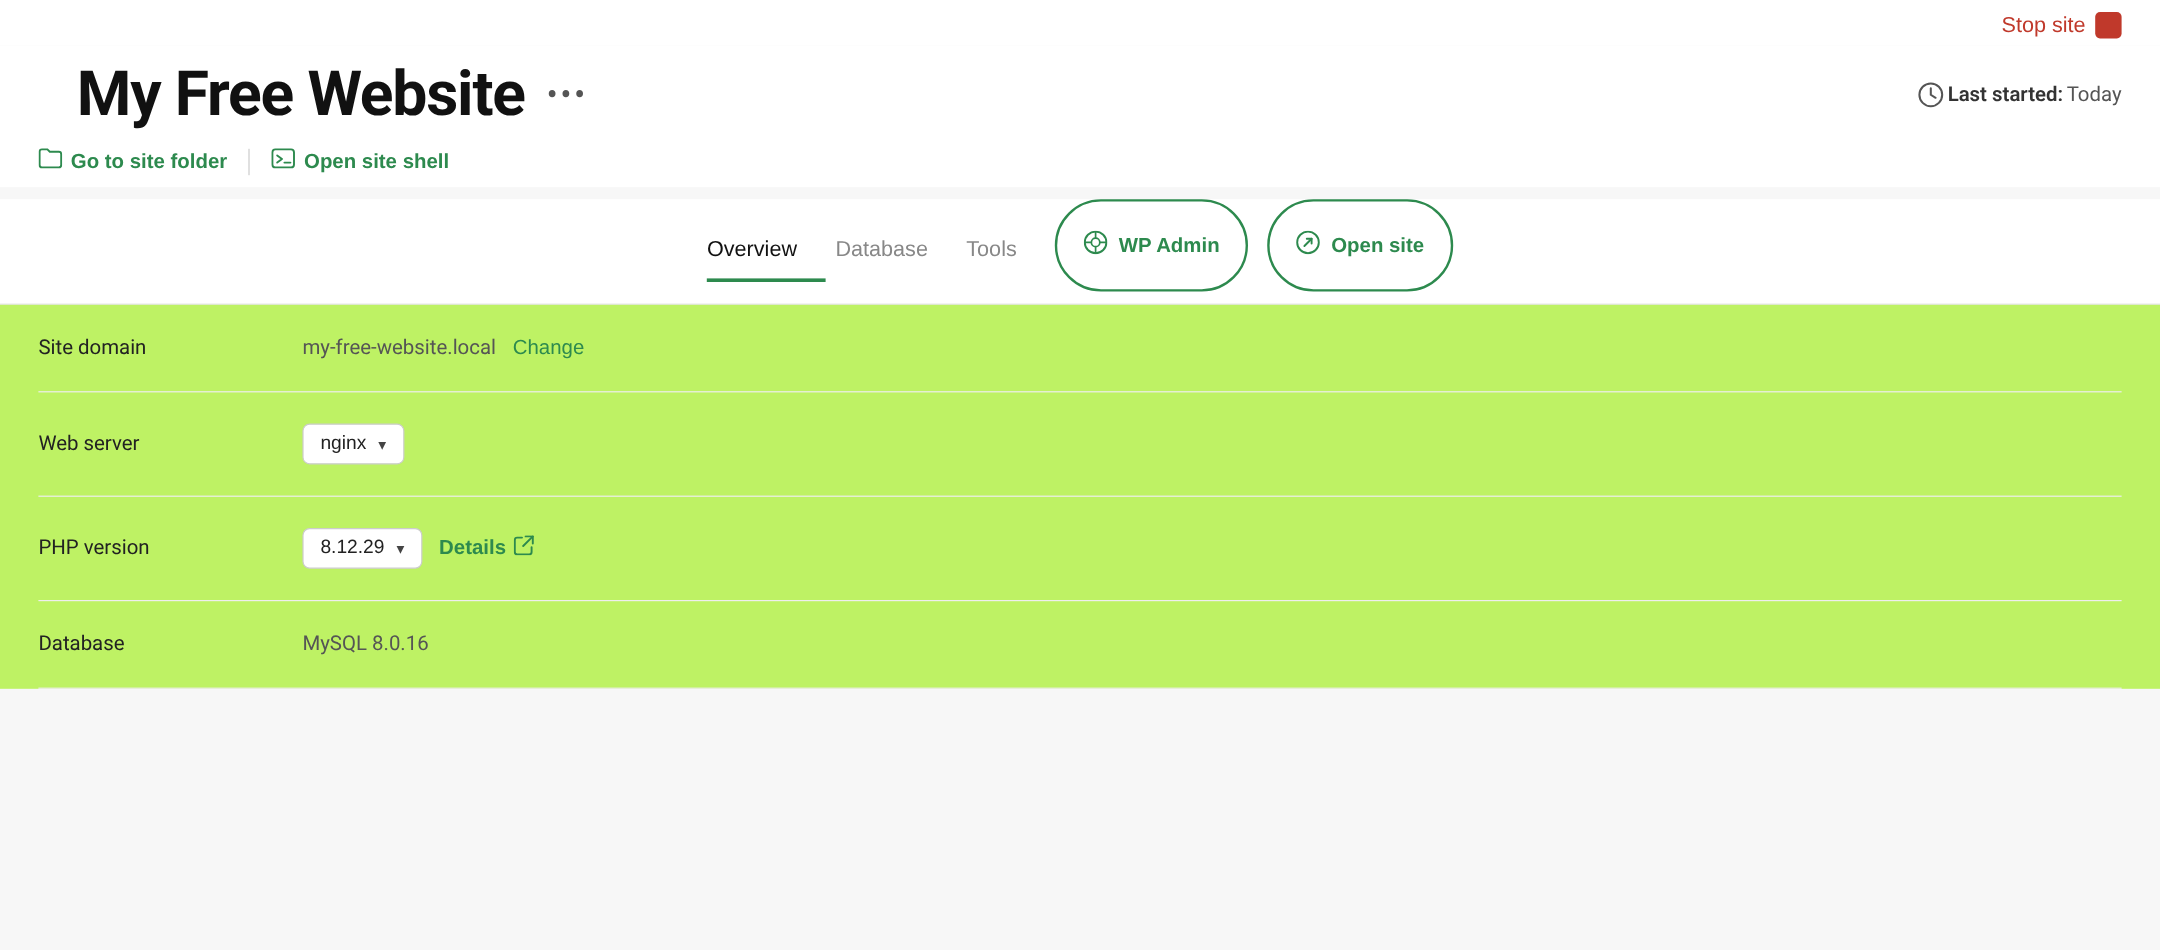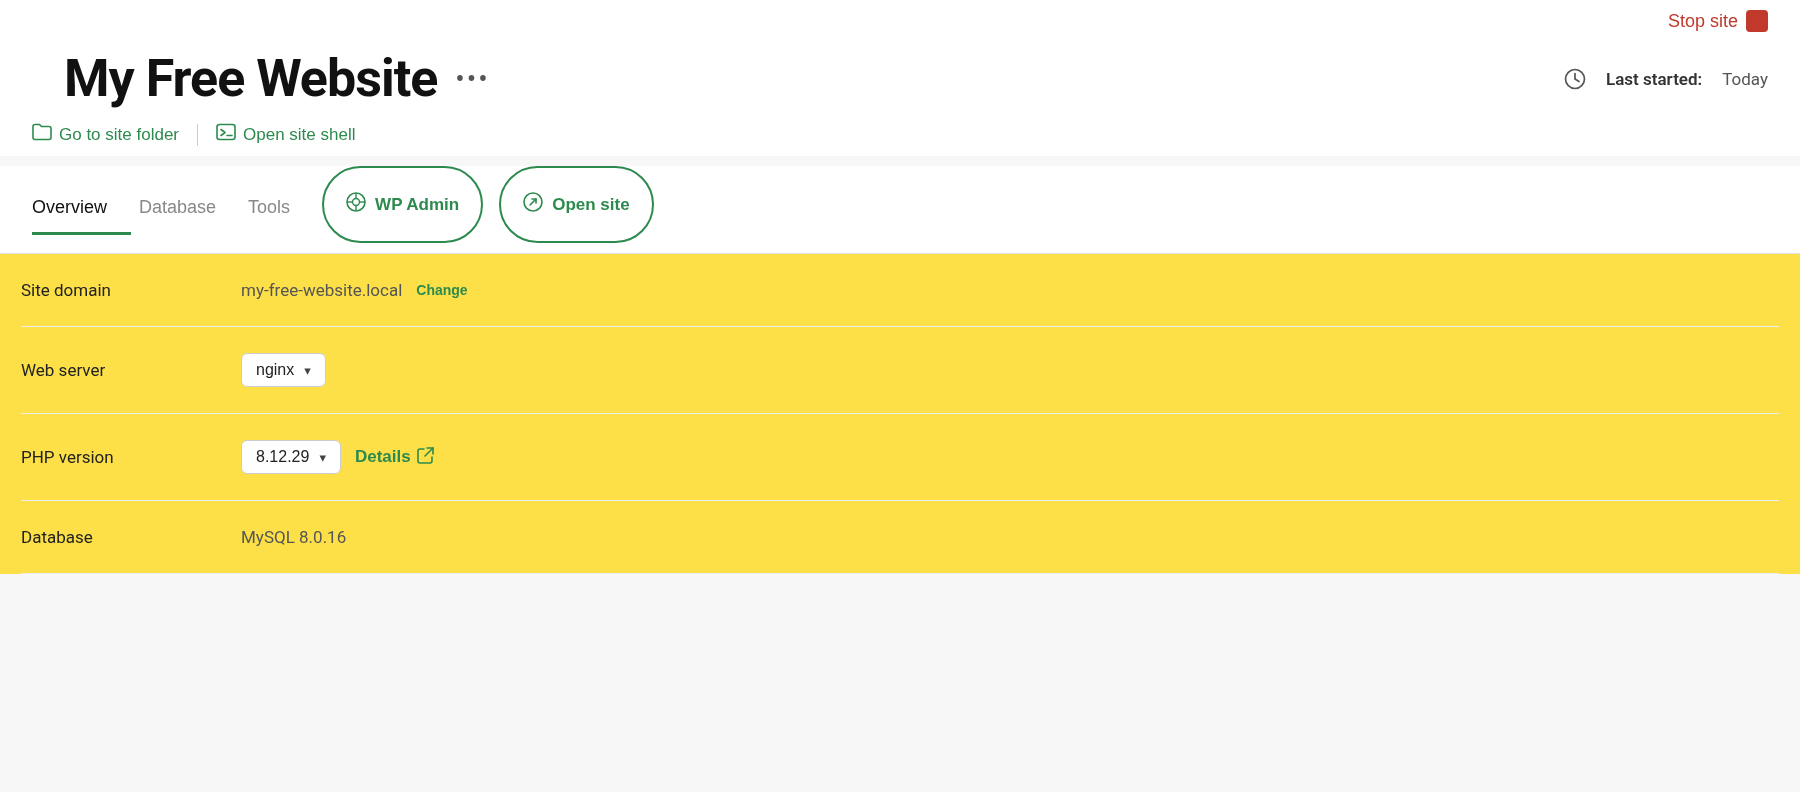--- a/index.html
+++ b/index.html
@@ -60,21 +60,21 @@
     .more-icon {
       font-size: 28px;
       color: #555;
       letter-spacing: 2px;
       cursor: pointer;
       user-select: none;
     }
     .last-started {
       display: flex;
       align-items: center;
-      gap: 20px;
+      gap: 3px;
       color: #555;
       font-size: 17px;
     }
     .clock-icon {
       width: 22px;
       height: 22px;
       display: inline-flex;
       align-items: center;
       justify-content: center;
     }
@@ -87,42 +87,42 @@
       align-items: center;
       gap: 0;
       padding: 14px 0 10px 0;
     }
     .action-link {
       display: flex;
       align-items: center;
       gap: 7px;
       color: #2d8a4e;
       font-size: 17px;
-      font-weight: 400;
+      font-weight: 700;
       text-decoration: none;
       cursor: pointer;
       background: none;
       border: none;
       justify-content: center;
     }
     .action-link-icon {
       font-size: 18px;
     }
     .action-divider {
       width: 1px;
       height: 22px;
       background: #ccc;
       margin: 0 18px;
     }
     .tabs-section {
       background: #fff;
       padding: 0 32px;
       display: flex;
       align-items: center;
-      justify-content: flex-start;
+      justify-content: center;
       border-bottom: 1.5px solid #e0e0e0;
       margin-top: 10px;
     }
     .tabs {
       display: flex;
       align-items: flex-end;
       gap: 0;
     }
     .tab {
       font-size: 18px;
@@ -154,22 +154,22 @@
       border: 2px solid #2d8a4e;
       border-radius: 50px;
       padding: 24px 22px;
       color: #2d8a4e;
       font-size: 17px;
       font-weight: 600;
       background: #fff;
       cursor: pointer;
     }
     .content-section {
-      background: #fde047;
-      padding: 0 21px;
+      background: #bef264;
+      padding: 0 32px;
       margin-top: 0;
     }
     .info-row {
       display: flex;
       align-items: center;
       padding: 26px 0;
       border-bottom: 1px solid #eee;
       gap: 0;
     }
     .info-label {
@@ -181,22 +181,22 @@
     .info-value {
       display: flex;
       align-items: center;
       gap: 14px;
       font-size: 17px;
       color: #555;
       justify-content: center;
     }
     .change-link {
       color: #2d8a4e;
-      font-weight: 700;
-      font-size: 14px;
+      font-weight: 400;
+      font-size: 17px;
       cursor: pointer;
       background: none;
       border: none;
     }
     .trust-link {
       color: #2d8a4e;
       font-weight: 700;
       font-size: 17px;
       cursor: pointer;
       background: none;

